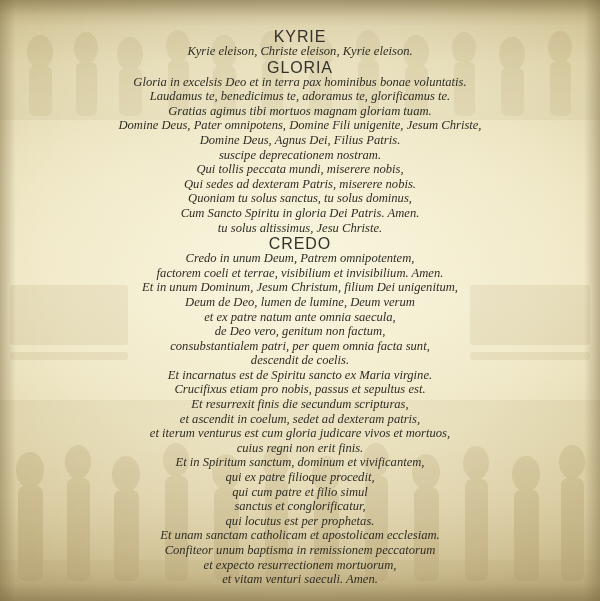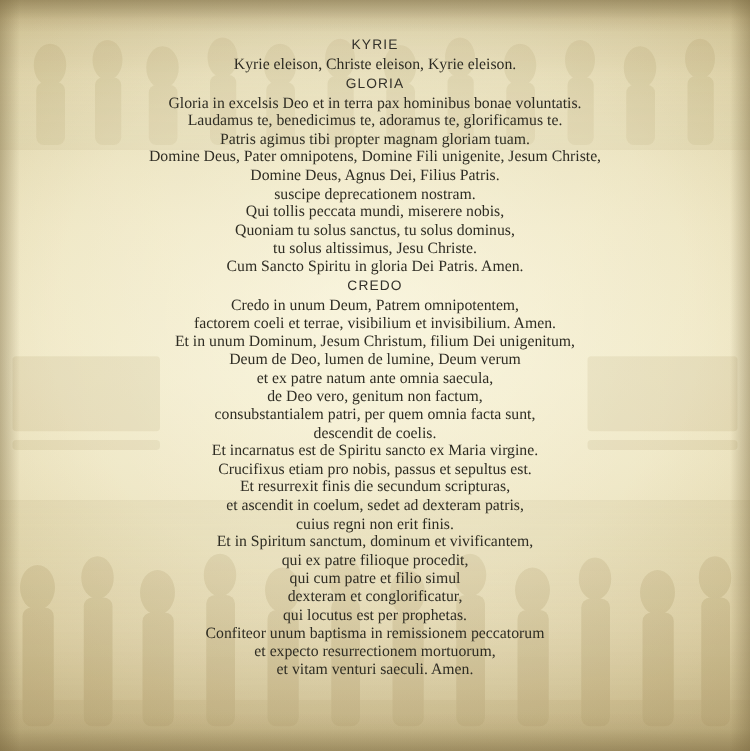--- a/index.html
+++ b/index.html
@@ -77,30 +77,31 @@
     text-align: center;
     color: #2c2a22;
   }
 
   .section {
     margin: 0;
   }
 
   .section-title {
     font-family: "Liberation Sans", sans-serif;
-    font-size: 11px;
+    font-size: 16px;
     letter-spacing: 0.9px;
     font-weight: 400;
     line-height: 15px;
     color: #33312a;
     margin: 1px 0 0 0;
   }
 
   .line {
     font-family: "Liberation Serif", serif;
+    font-style: italic;
     font-size: 12.6px;
     line-height: 14.6px;
     color: #2f2d24;
     white-space: nowrap;
   }
 </style>
 </head>
 <body>
 
 <div id="page">
@@ -195,47 +196,50 @@
 
   <div class="text-layer" id="text-layer">
       <div class="section">
         <div class="section-title">KYRIE</div>
         <div class="line">Kyrie eleison, Christe eleison, Kyrie eleison.</div>
       </div>
       <div class="section">
         <div class="section-title">GLORIA</div>
         <div class="line">Gloria in excelsis Deo et in terra pax hominibus bonae voluntatis.</div>
         <div class="line">Laudamus te, benedicimus te, adoramus te, glorificamus te.</div>
-        <div class="line">Patris agimus tibi propter magnam gloriam tuam.</div>
+        <div class="line">Gratias agimus tibi mortuos magnam gloriam tuam.</div>
         <div class="line">Domine Deus, Pater omnipotens, Domine Fili unigenite, Jesum Christe,</div>
         <div class="line">Domine Deus, Agnus Dei, Filius Patris.</div>
         <div class="line">suscipe deprecationem nostram.</div>
         <div class="line">Qui tollis peccata mundi, miserere nobis,</div>
+        <div class="line">Qui sedes ad dexteram Patris, miserere nobis.</div>
         <div class="line">Quoniam tu solus sanctus, tu solus dominus,</div>
+        <div class="line">Cum Sancto Spiritu in gloria Dei Patris. Amen.</div>
         <div class="line">tu solus altissimus, Jesu Christe.</div>
-        <div class="line">Cum Sancto Spiritu in gloria Dei Patris. Amen.</div>
       </div>
       <div class="section">
         <div class="section-title">CREDO</div>
         <div class="line">Credo in unum Deum, Patrem omnipotentem,</div>
         <div class="line">factorem coeli et terrae, visibilium et invisibilium. Amen.</div>
         <div class="line">Et in unum Dominum, Jesum Christum, filium Dei unigenitum,</div>
         <div class="line">Deum de Deo, lumen de lumine, Deum verum</div>
         <div class="line">et ex patre natum ante omnia saecula,</div>
         <div class="line">de Deo vero, genitum non factum,</div>
         <div class="line">consubstantialem patri, per quem omnia facta sunt,</div>
         <div class="line">descendit de coelis.</div>
         <div class="line">Et incarnatus est de Spiritu sancto ex Maria virgine.</div>
         <div class="line">Crucifixus etiam pro nobis, passus et sepultus est.</div>
         <div class="line">Et resurrexit finis die secundum scripturas,</div>
         <div class="line">et ascendit in coelum, sedet ad dexteram patris,</div>
+        <div class="line">et iterum venturus est cum gloria judicare vivos et mortuos,</div>
         <div class="line">cuius regni non erit finis.</div>
         <div class="line">Et in Spiritum sanctum, dominum et vivificantem,</div>
         <div class="line">qui ex patre filioque procedit,</div>
         <div class="line">qui cum patre et filio simul</div>
-        <div class="line">dexteram et conglorificatur,</div>
+        <div class="line">sanctus et conglorificatur,</div>
         <div class="line">qui locutus est per prophetas.</div>
+        <div class="line">Et unam sanctam catholicam et apostolicam ecclesiam.</div>
         <div class="line">Confiteor unum baptisma in remissionem peccatorum</div>
         <div class="line">et expecto resurrectionem mortuorum,</div>
         <div class="line">et vitam venturi saeculi. Amen.</div>
       </div>
     </div>
 </div>
 
 </body></html>

